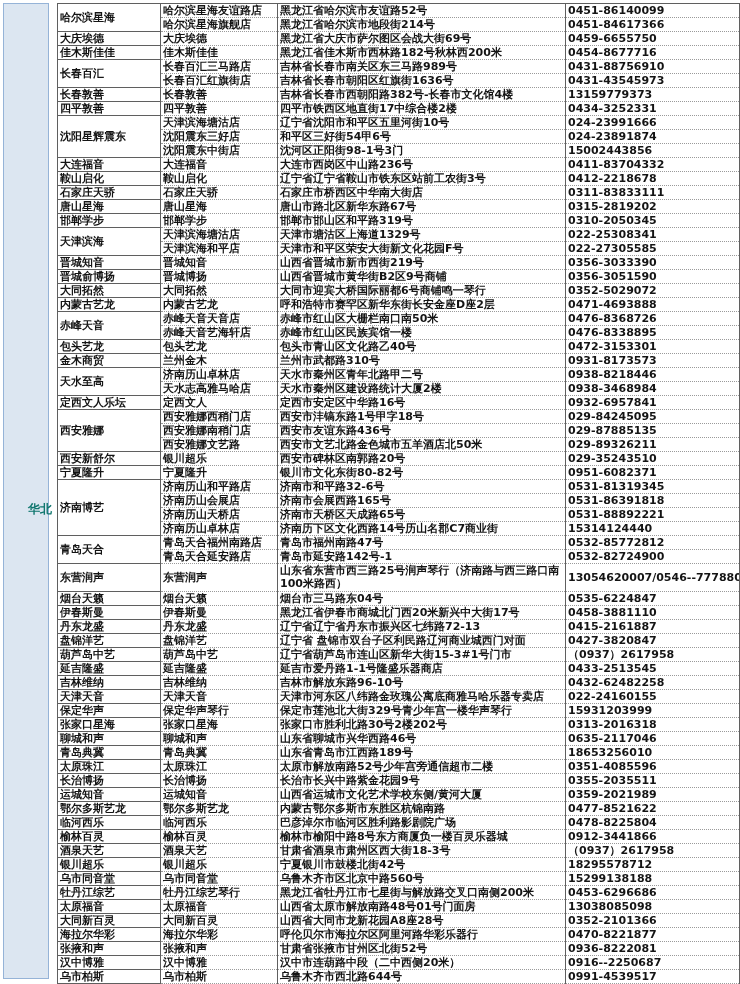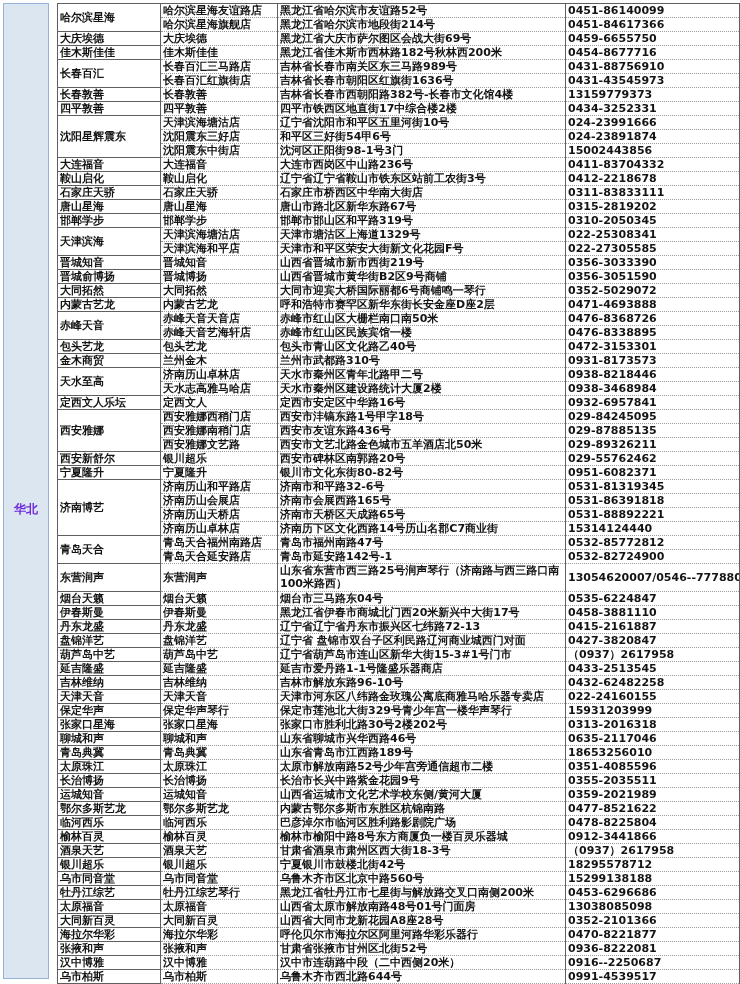--- a/index.html
+++ b/index.html
@@ -2,21 +2,21 @@
 <html><head>
 <meta charset="utf-8">
 <style>
   html,body{margin:0;padding:0;background:#ffffff;}
   body{width:740px;height:984px;overflow:hidden;
        font-family:"DejaVu Sans","Liberation Sans",sans-serif;}
   .page{position:relative;padding:3px 0 0 3px;display:flex;align-items:flex-start;}
   .region-col{flex:none;width:44px;height:974px;background:#dce6f1;
               border:1px solid #95b3d7;position:relative;}
   .region-label{position:absolute;top:497px;left:0;width:100%;text-align:center;
-                font-size:12px;font-weight:600;color:#6d28d9;}
+                font-size:12px;font-weight:600;color:#0f766e;padding-left:14px;}
   .gap-col{flex:none;width:8px;height:10px;}
   table.dealer-table{flex:none;border-collapse:collapse;table-layout:fixed;
                      width:682px;border:1px solid #5f5f5f;}
   col.c-dealer{width:103px;}
   col.c-store{width:117px;}
   col.c-address{width:288px;}
   col.c-phone{width:174px;}
   tr{height:13.8px;}
   tr.tall{height:27.6px;}
   td{font-size:11px;line-height:13px;color:#141414;font-weight:600;
@@ -223,21 +223,21 @@
         </tr>
         <tr>
           <td class="store">西安雅娜文艺路</td>
           <td class="address">西安市文艺北路金色城市五羊酒店北50米</td>
           <td class="phone">029-89326211</td>
         </tr>
         <tr>
           <td class="dealer" rowspan="1">西安新舒尔</td>
           <td class="store">银川超乐</td>
           <td class="address">西安市碑林区南郭路20号</td>
-          <td class="phone">029-55762462</td>
+          <td class="phone">029-35243510</td>
         </tr>
         <tr>
           <td class="dealer" rowspan="1">宁夏隆升</td>
           <td class="store">宁夏隆升</td>
           <td class="address">银川市文化东街80-82号</td>
           <td class="phone">0951-6082371</td>
         </tr>
         <tr>
           <td class="dealer" rowspan="4">济南博艺</td>
           <td class="store">济南历山和平路店</td>

